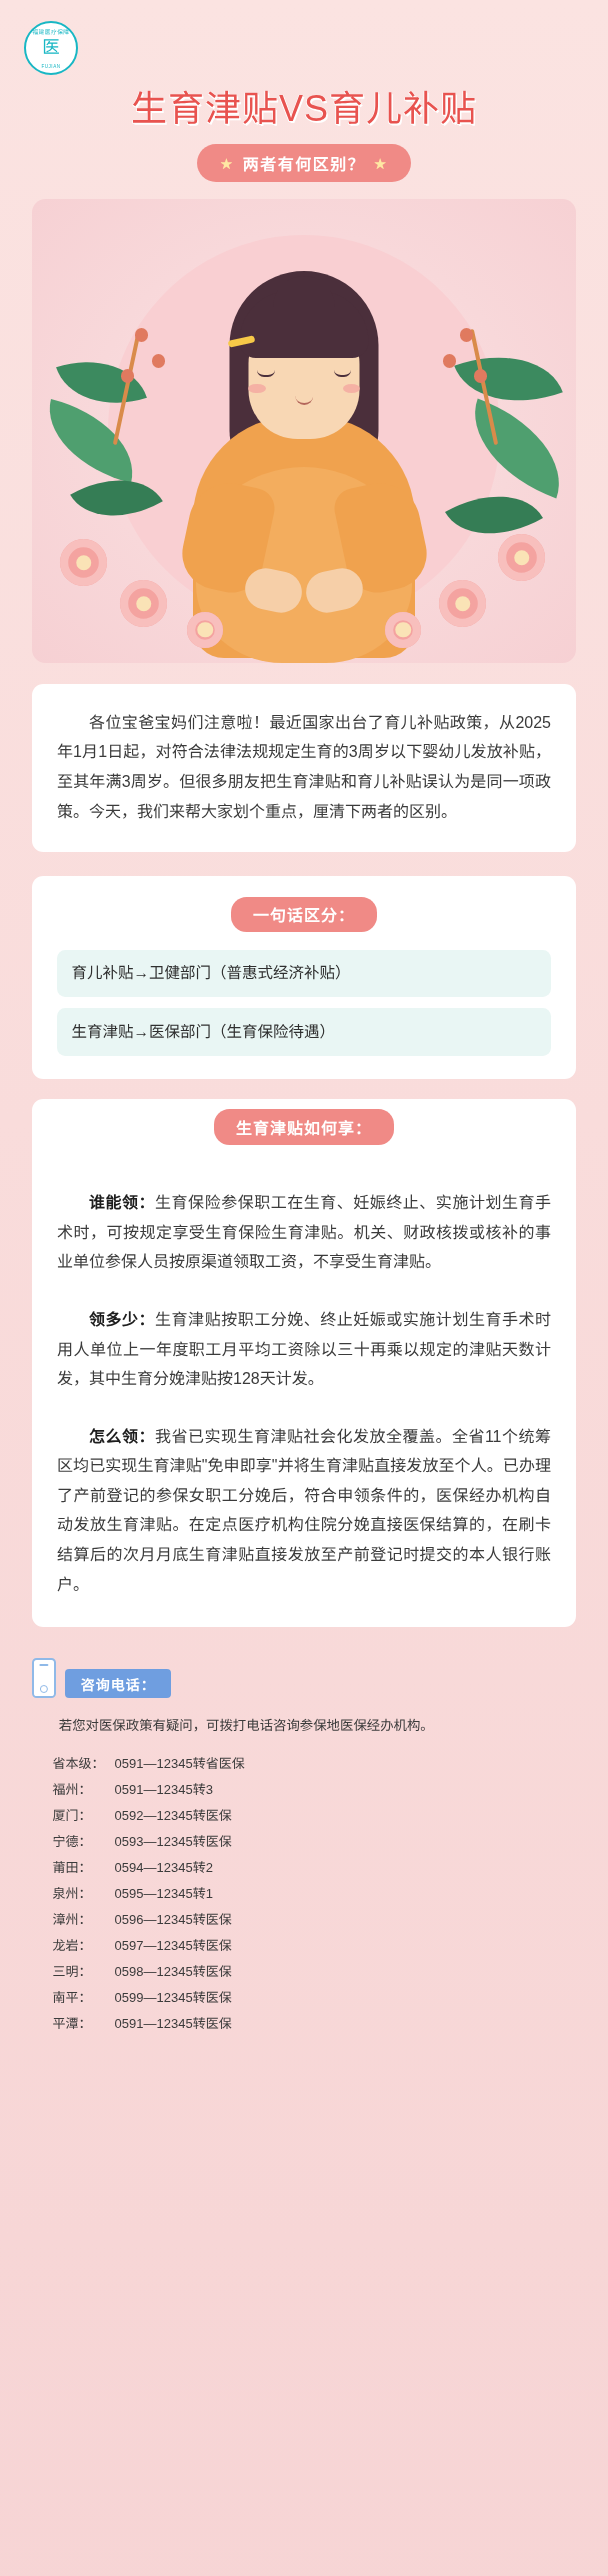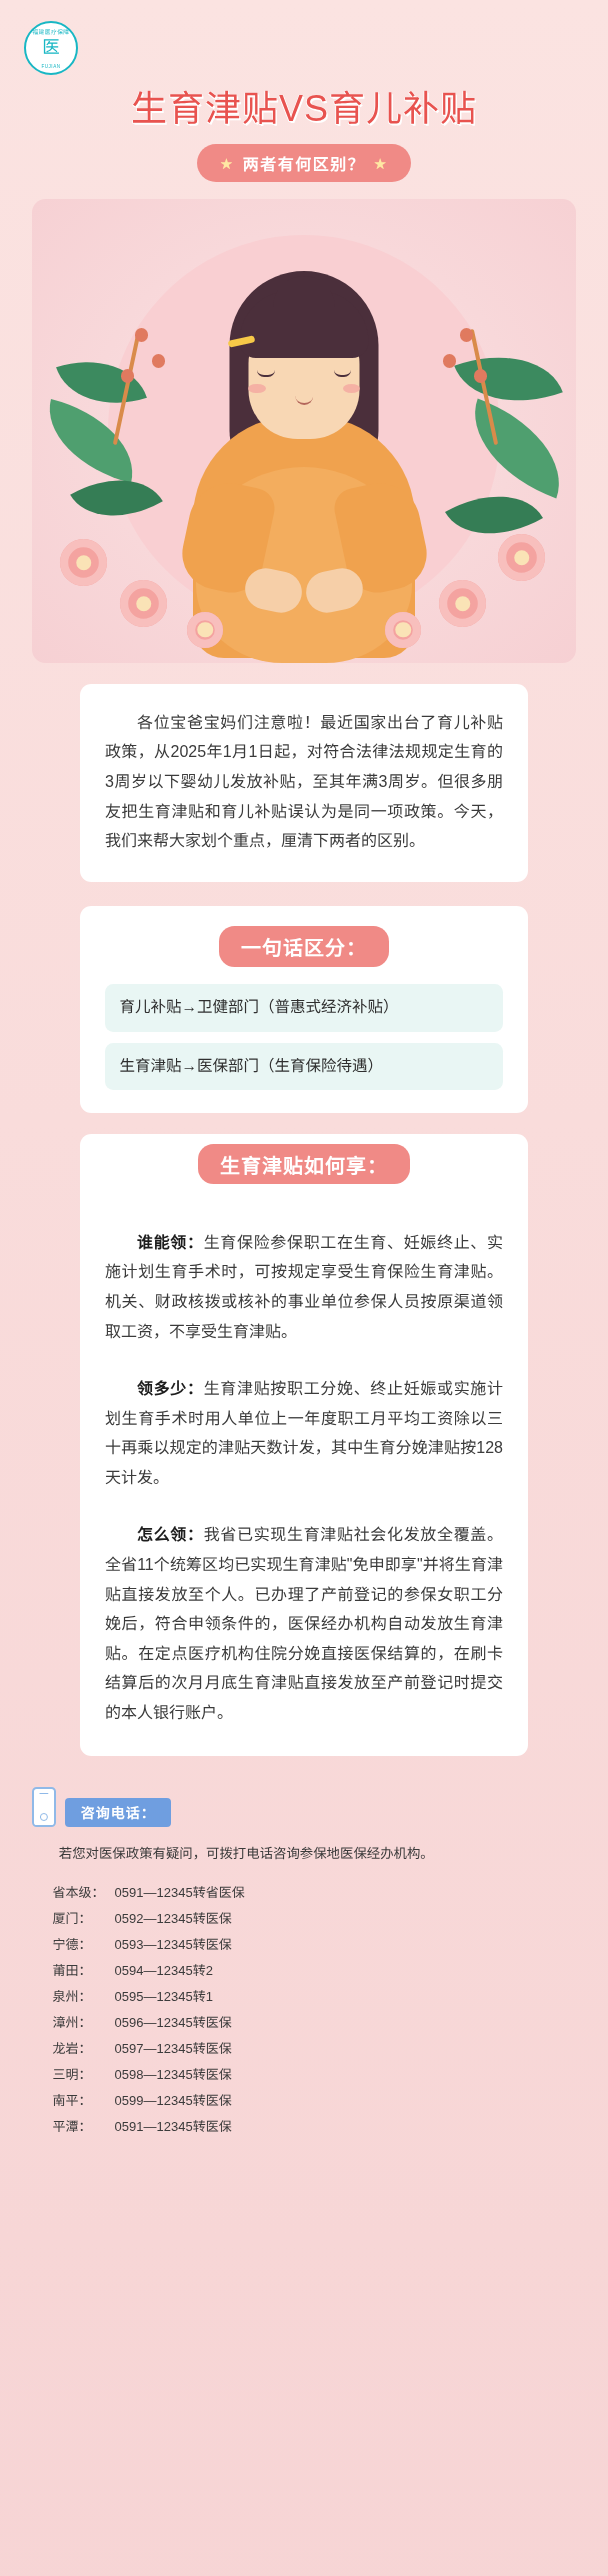--- a/index.html
+++ b/index.html
@@ -230,42 +230,42 @@
   .mom .cheek.left { left: 78px; }
   .mom .cheek.right { right: 78px; }
   .mom .mouth {
     position: absolute; left: 50%; transform: translateX(-50%);
     top: 135px; width: 17.5px; height: 9.3px;
     border-bottom: 2.6px solid #b4675c; border-radius: 0 0 10.3px 10.3px;
   }
 
   
   .card {
-    width: 448px;
+    width: 544px;
     margin: 0 auto;
     background: #ffffff;
     border-radius: 11.3px;
     padding: 24px 25px 26px;
   }
   .card.intro { margin-top: 20.6px; }
   .card p {
     font-size: 16px;
     line-height: 1.85;
     color: #3b3b3b;
     text-align: justify;
     text-indent: 2em;
   }
 
   
   .pill-head-wrap { display: flex; justify-content: center; }
   .pill-head {
     display: inline-block;
     background: #f08a86;
     color: #ffffff;
-    font-size: 20px;
+    font-size: 16px;
     font-weight: bold;
     padding: 5.7px 21.6px;
     border-radius: 15.5px;
     letter-spacing: 1px;
   }
   .section-gap { height: 24px; }
 
   .card.compare { padding: 0 0 23px; }
   .compare-head { padding-top: 20.6px; }
   .compare-body { padding: 17.5px 25px 0; }
@@ -457,20 +457,24 @@
       <div class="phone-icon"></div>
       <div class="consult-pill">咨询电话：</div>
     </div>
     <div class="consult-note">若您对医保政策有疑问，可拨打电话咨询参保地医保经办机构。</div>
     <div class="phone-list">
       <div class="phone-row">
         <span class="region">省本级：</span>
         <span class="num">0591—12345转省医保</span>
       </div>
       <div class="phone-row">
+        <span class="region">福州：</span>
+        <span class="num">0591—12345转3</span>
+      </div>
+      <div class="phone-row">
         <span class="region">厦门：</span>
         <span class="num">0592—12345转医保</span>
       </div>
       <div class="phone-row">
         <span class="region">宁德：</span>
         <span class="num">0593—12345转医保</span>
       </div>
       <div class="phone-row">
         <span class="region">莆田：</span>
         <span class="num">0594—12345转2</span>

